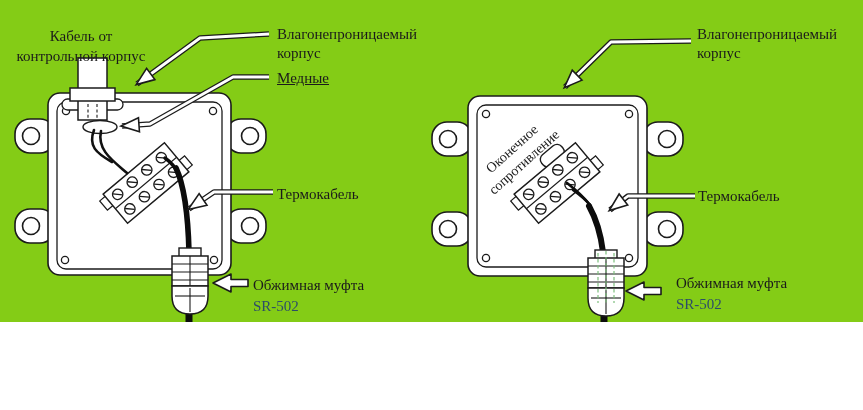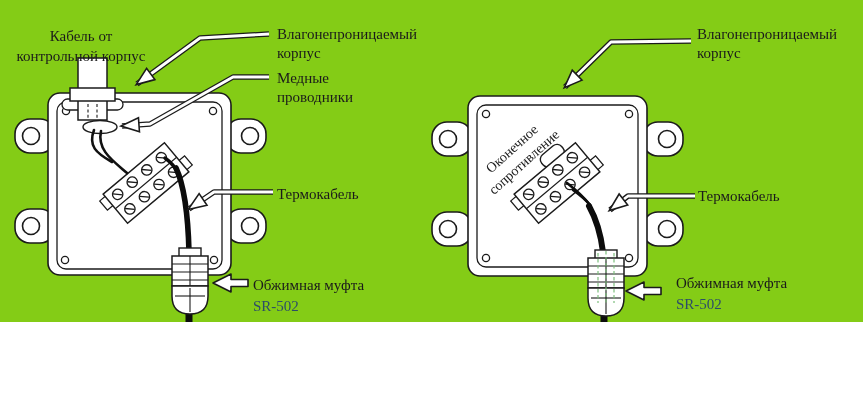--- a/index.html
+++ b/index.html
@@ -230,23 +230,22 @@
 <div class="lbl center" style="left:2px;top:26px;width:158px;line-height:20px;">
   <span class="ln">Кабель от</span>
   <span class="ln">контрольной корпус</span>
 </div>
 
 <div class="lbl" style="left:277px;top:25px;">
   <span class="ln">Влагонепроницаемый</span>
   <span class="ln">корпус</span>
 </div>
 
-<div class="lbl" style="left:277px;top:69px;">
+<div class="lbl" style="left:277px;top:69px;text-decoration:underline;">
   <span class="ln">Медные</span>
-  <span class="ln">проводники</span>
 </div>
 
 <div class="lbl" style="left:277px;top:185px;">
   <span class="ln">Термокабель</span>
 </div>
 
 <div class="lbl" style="left:253px;top:275px;line-height:21px;">
   <span class="ln">Обжимная муфта</span>
   <span class="ln sr-num">SR-502</span>
 </div>

